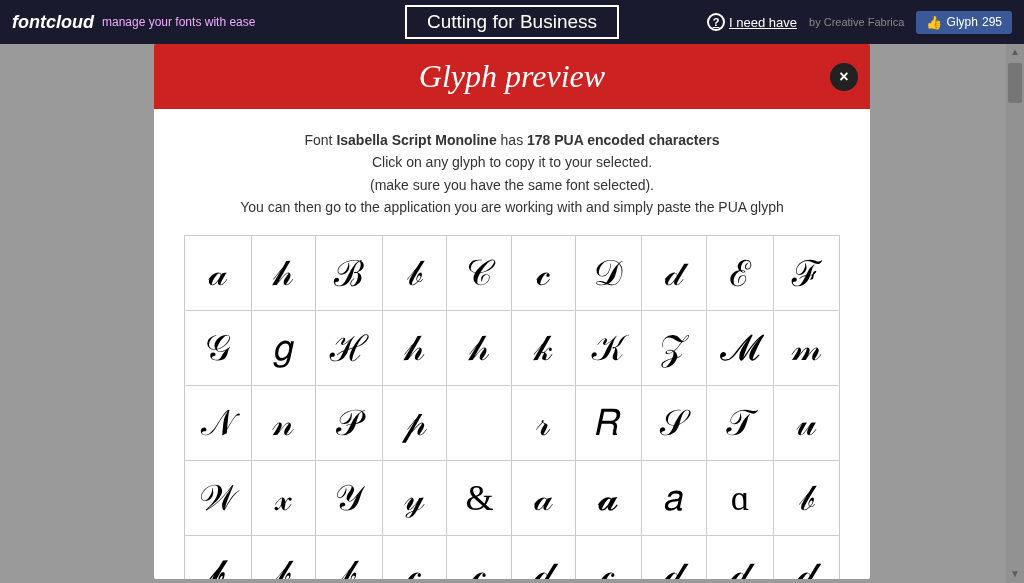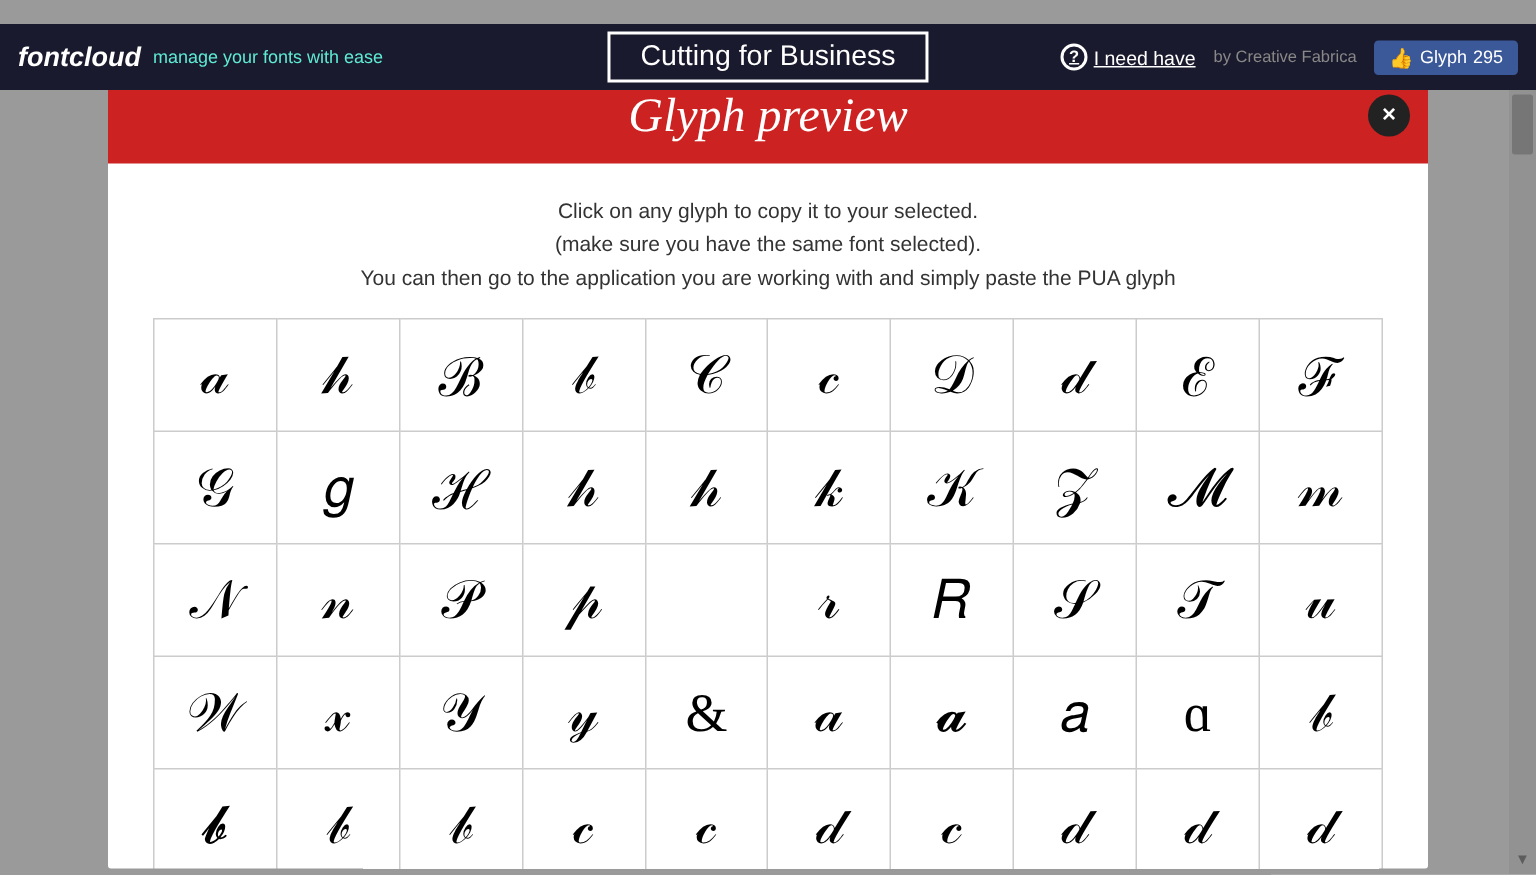--- a/index.html
+++ b/index.html
@@ -14,35 +14,34 @@
 
     
     .top-nav {
       background: #1a1a2e;
       height: 44px;
       display: flex;
       align-items: center;
       padding: 0 12px;
       position: relative;
       z-index: 10;
-      margin-top: 16px;
     }
     .brand {
       display: flex;
       align-items: center;
       gap: 8px;
     }
     .brand-logo {
       color: white;
       font-style: italic;
       font-size: 18px;
       font-weight: bold;
     }
     .brand-tagline {
-      color: #5eead4;
+      color: #f0abfc;
       font-size: 12px;
     }
     .nav-center {
       position: absolute;
       left: 50%;
       transform: translateX(-50%);
       top: 50%;
       transform: translateX(-50%) translateY(-50%);
     }
     .nav-title-box {
@@ -109,21 +108,21 @@
       display: flex;
       justify-content: center;
       align-items: flex-start;
       padding-top: 44px;
       z-index: 5;
     }
 
     
     .modal {
       background: white;
-      width: 880px;
+      width: 716px;
       max-height: 535px;
       overflow-y: auto;
       position: relative;
       border-radius: 2px;
     }
 
     .modal-header {
       background: #cc2222;
       padding: 14px 20px;
       text-align: center;
@@ -254,20 +253,23 @@
 <div class="modal-overlay">
   <div class="modal">
 
     <div class="modal-header">
       <h1>Glyph preview</h1>
       <button class="close-btn">×</button>
     </div>
 
     <div class="modal-body">
       <div class="modal-description">
+        <p>
+          <span>Font </span><span class="font-name">Isabella Script Monoline</span><span> has </span><span class="char-count">178 PUA encoded characters</span>
+        </p>
         <p>Click on any glyph to copy it to your selected.</p>
         <p>(make sure you have the same font selected).</p>
         <p>You can then go to the application you are working with and simply paste the PUA glyph</p>
       </div>
 
       <table class="glyph-grid">
         <tbody id="glyph-tbody">
         <tr>
               <td>𝒶</td>
               <td>𝒽</td>

